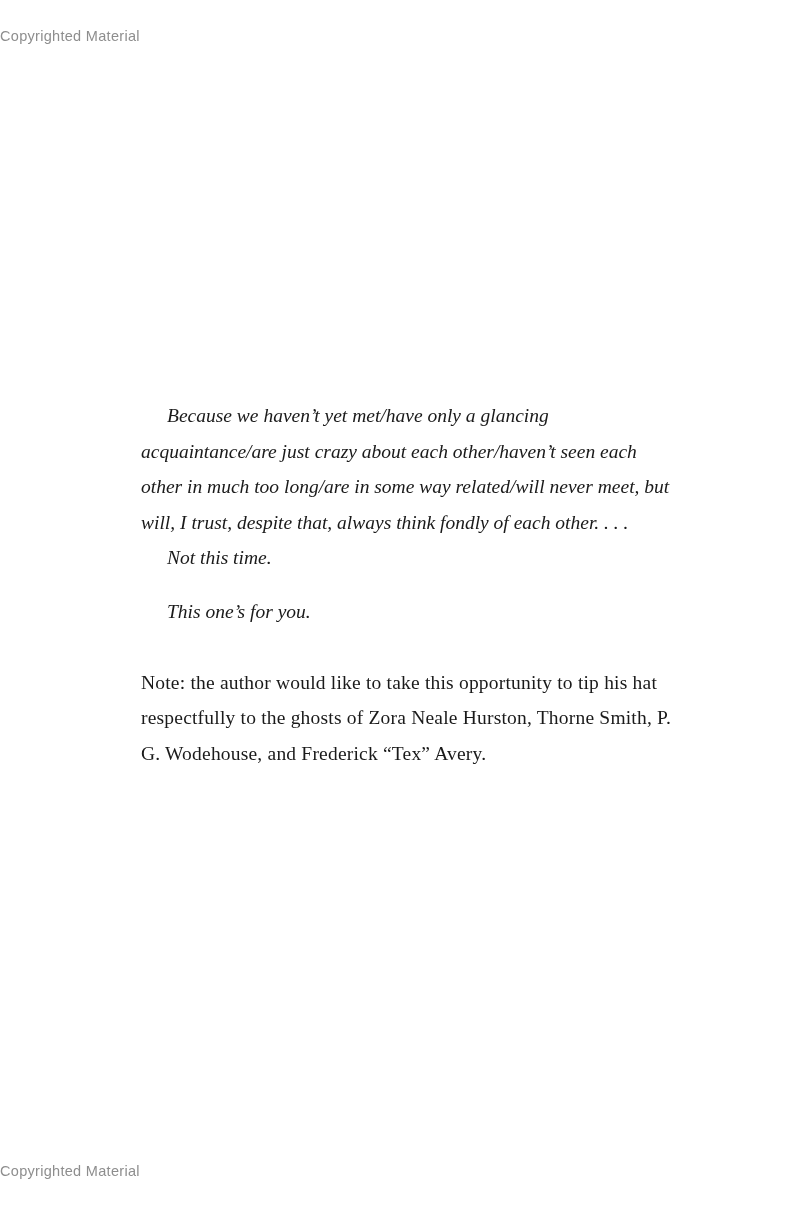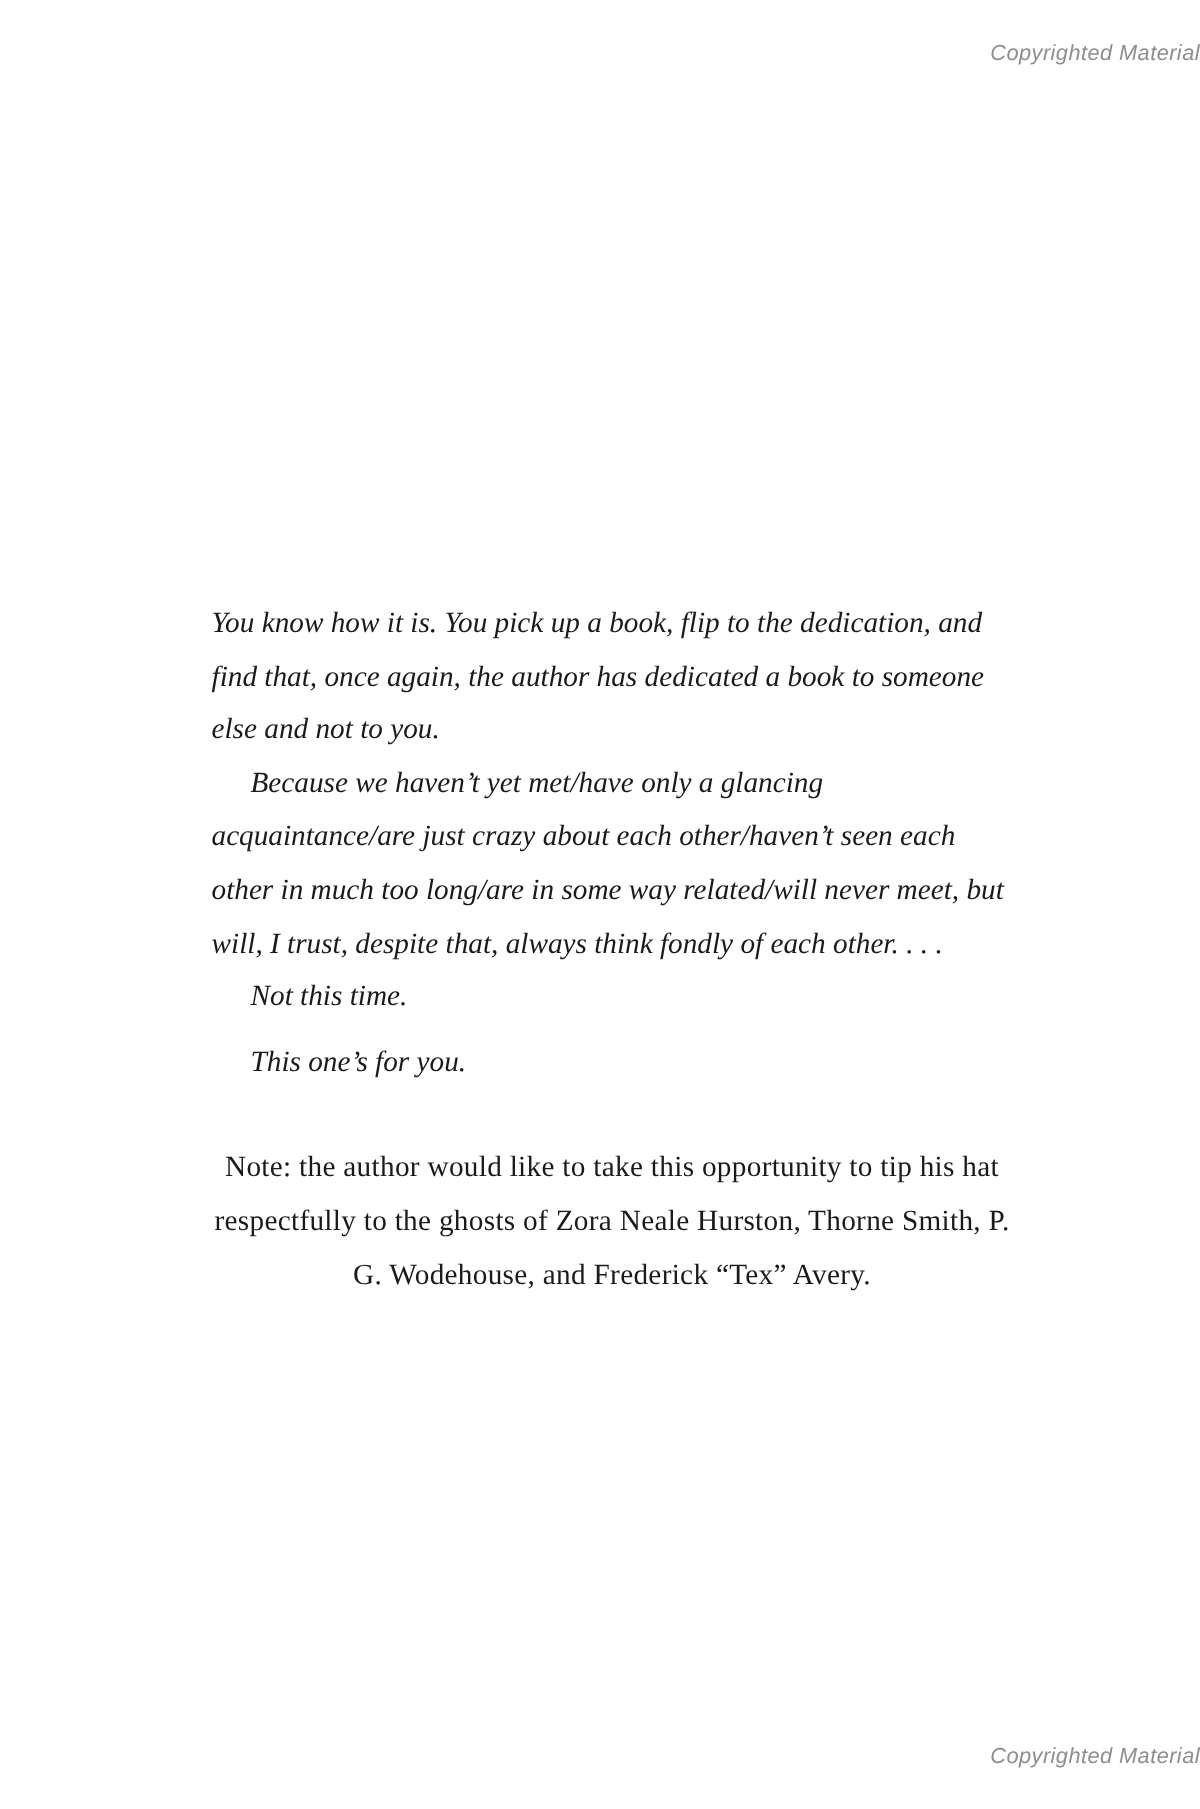--- a/index.html
+++ b/index.html
@@ -11,26 +11,25 @@
     height: 1206px;
     background: #ffffff;
     position: relative;
     overflow: hidden;
     font-family: "Liberation Serif", serif;
   }
   .copyright {
     position: absolute;
     left: 0;
     width: 100%;
-    text-align: right;
+    text-align: left;
     font-family: "Liberation Sans", sans-serif;
     font-size: 14.5px;
     color: #8e8e8e;
     letter-spacing: 0.3px;
-    font-style: italic;
   }
   .copyright.top { top: 28px; }
   .copyright.bottom { top: 1163px; }
 
   .dedication {
     position: absolute;
     left: 141px;
     top: 398px;
     width: 534px;
     font-size: 19.5px;
@@ -39,39 +38,37 @@
     font-style: italic;
   }
   .dedication p {
     margin: 0;
     text-indent: 26px;
   }
   .dedication p.first {
     text-indent: 0;
   }
   .dedication p.spaced {
-    margin-top: 8px;
+    margin-top: 18px;
   }
   .dedication p.note {
     font-style: normal;
     text-indent: 0;
     margin-top: 35px;
     letter-spacing: 0.2px;
-    text-align: center;
   }
 </style>
 </head>
 <body>
 
 <div class="page">
 
   <div class="copyright top">Copyrighted Material</div>
 
   <main class="dedication">
-    <p class="first">You know how it is. You pick up a book, flip to the dedication, and find that, once again, the author has dedicated a book to someone else and not to you.</p>
     <p>Because we haven’t yet met/have only a glancing acquaintance/are just crazy about each other/haven’t seen each other in much too long/are in some way related/will never meet, but will, I trust, despite that, always think fondly of each other. . . .</p>
     <p>Not this time.</p>
     <p class="spaced">This one’s for you.</p>
     <p class="note">Note: the author would like to take this opportunity to tip his hat respectfully to the ghosts of Zora Neale Hurston, Thorne Smith, P. G. Wodehouse, and Frederick “Tex” Avery.</p>
   </main>
 
   <div class="copyright bottom">Copyrighted Material</div>
 
 </div>
 

